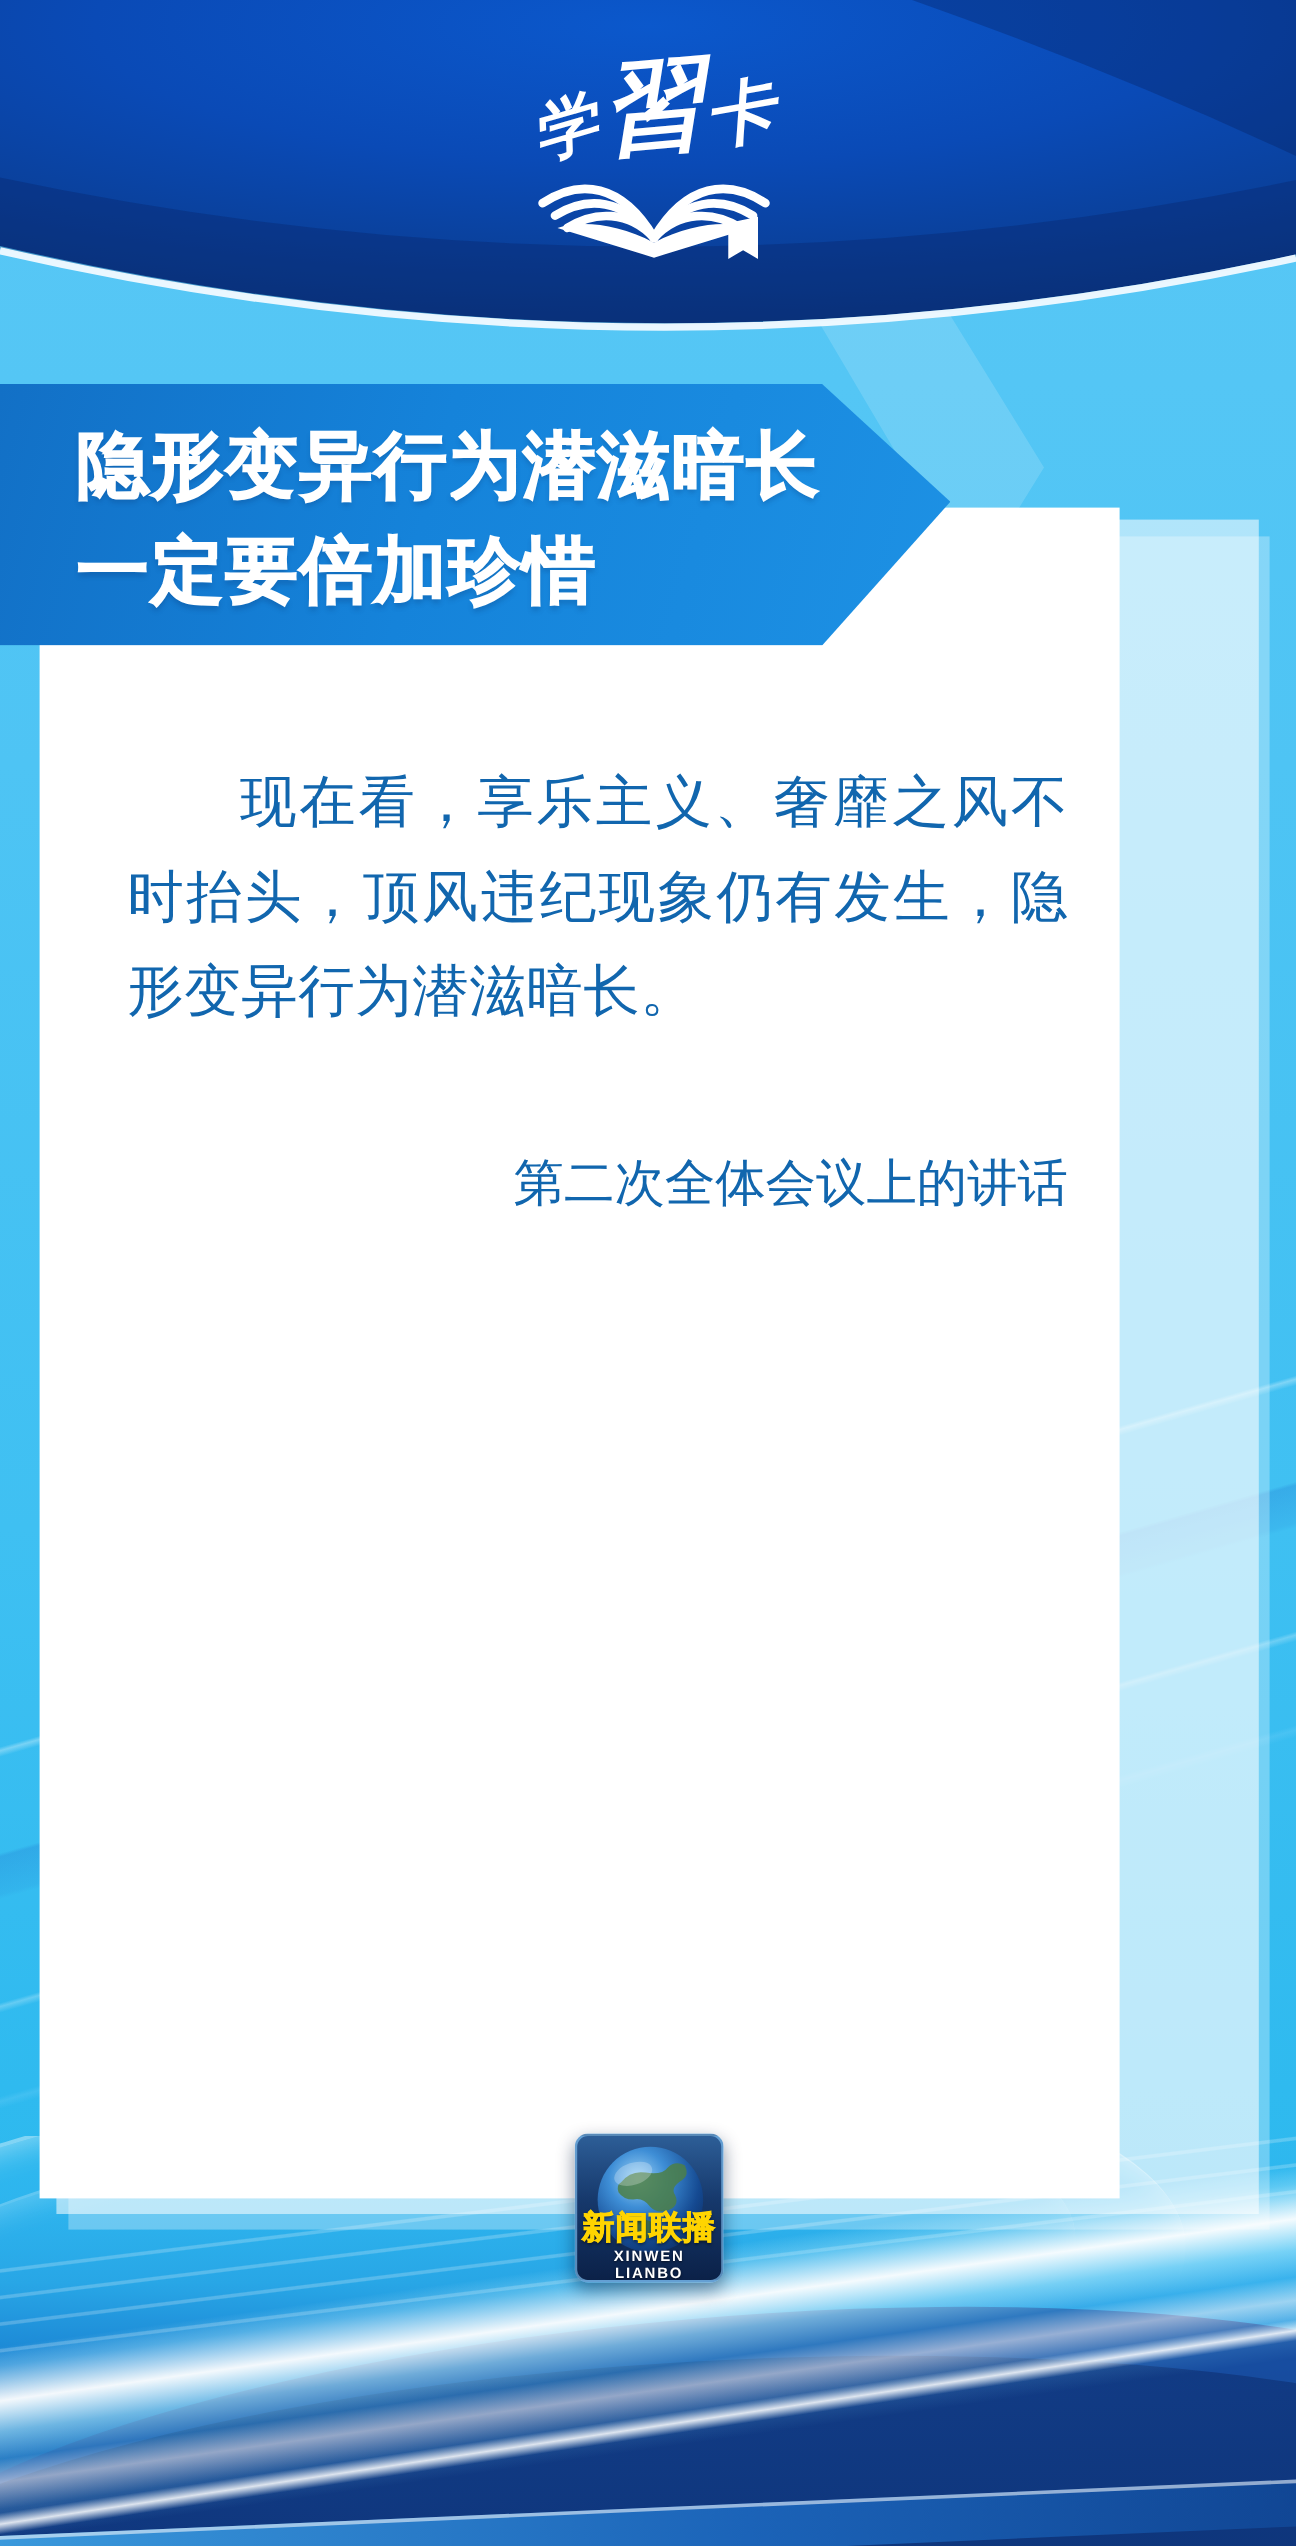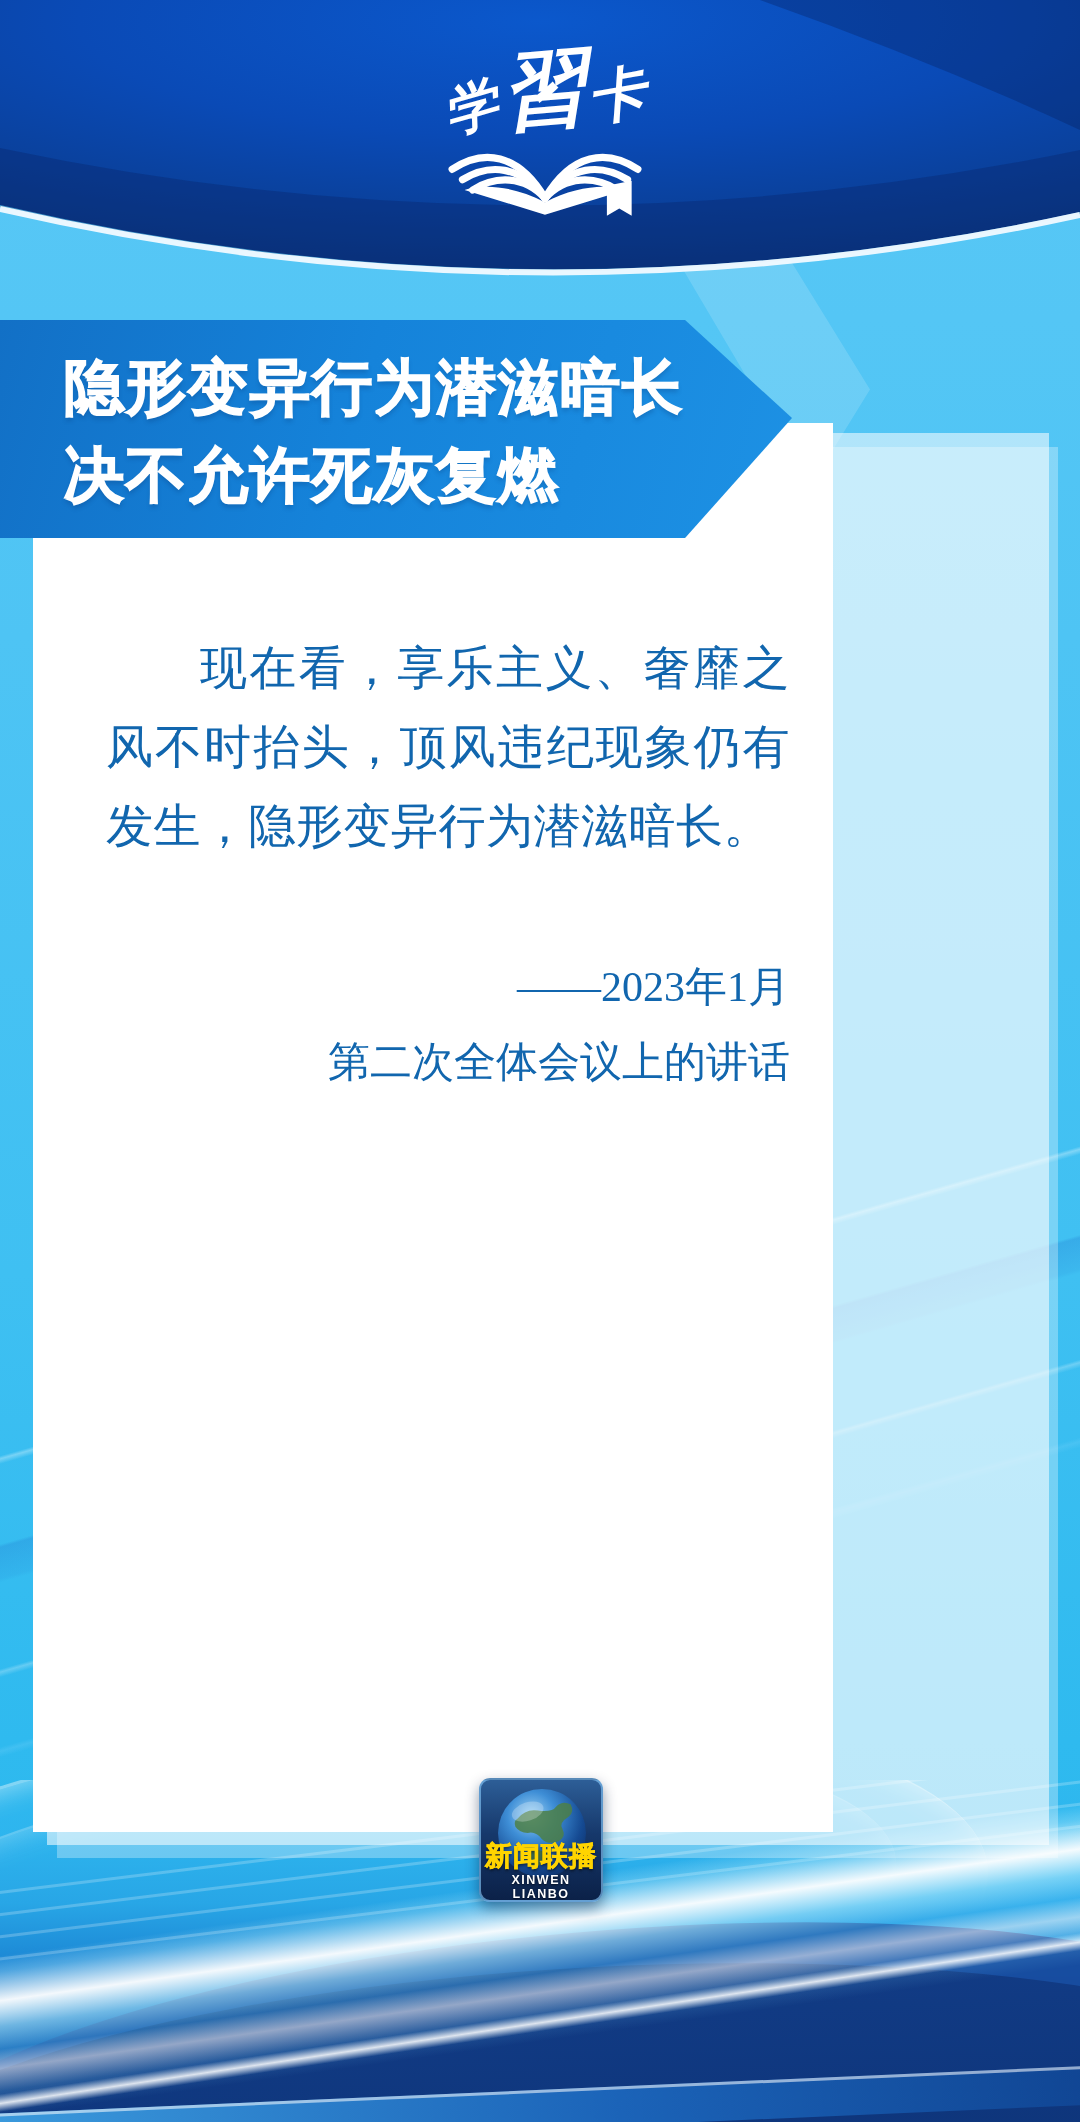--- a/index.html
+++ b/index.html
@@ -32,21 +32,21 @@
         rgba(255,255,255,.32) 153px,transparent 158px,
         transparent 235px,rgba(35,125,210,.30) 238px,rgba(35,125,210,.12) 268px,transparent 272px,
         transparent 355px,rgba(255,255,255,.25) 358px,transparent 363px,
         transparent 430px,rgba(120,210,250,.25) 434px,transparent 440px,
         transparent 100%);
   }
   
   .card-layer-a{position:absolute;left:47px;top:433px;width:1002px;height:1412px;background:rgba(255,255,255,.55);z-index:2;}
   .card-layer-b{position:absolute;left:57px;top:447px;width:1001px;height:1411px;background:rgba(255,255,255,.30);z-index:2;}
   
-  .card{position:absolute;left:33px;top:423px;width:800px;height:1409px;background:var(--card-white,#ffffff);z-index:3;}
+  .card{position:absolute;left:33px;top:423px;width:900px;height:1409px;background:var(--card-white,#ffffff);z-index:3;}
   .card-inner{position:absolute;left:73px;right:43px;top:205px;}
   .quote-p{
     margin:0 0 72px 0;font-size:47px;line-height:79px;color:var(--text-blue,#1166ae);
     text-align:justify;text-indent:2em;font-weight:500;letter-spacing:.5px;
   }
   .quote-p:last-of-type{margin-bottom:0;}
   .quote-bold{font-weight:700;-webkit-text-stroke:1px currentColor;}
   .attribution{
     margin-top:85px;text-align:right;color:var(--text-blue,#1166ae);
     font-family:"Liberation Serif",serif;font-size:42px;line-height:75px;font-weight:500;
@@ -123,30 +123,29 @@
     <div class="bottom-strip"></div>
   </div>
 
   <div class="card-layer-a"></div>
   <div class="card-layer-b"></div>
 
   <div class="card">
     <div class="card-inner">
       <p class="quote-p">现在看，享乐主义、奢靡之风不时抬头，顶风违纪现象仍有发生，隐形变异行为潜滋暗长。</p>
       <div class="attribution">
-        <div>——2023年1月</div>
         <div>第二次全体会议上的讲话</div>
       </div>
     </div>
   </div>
 
   <div class="banner">
     <div class="banner-text">
       <div>隐形变异行为潜滋暗长</div>
-      <div>决不允许死灰复燃</div>
+      <div>一定要倍加珍惜</div>
     </div>
   </div>
 
   <svg class="header-svg" width="1080" height="340" viewBox="0 0 1080 340">
     <defs>
       <radialGradient id="hg" cx="50%" cy="8%" r="95%">
         <stop offset="0%" stop-color="#0b58cc"></stop>
         <stop offset="45%" stop-color="#0a4ab6"></stop>
         <stop offset="100%" stop-color="#0a3884"></stop>
       </radialGradient>

